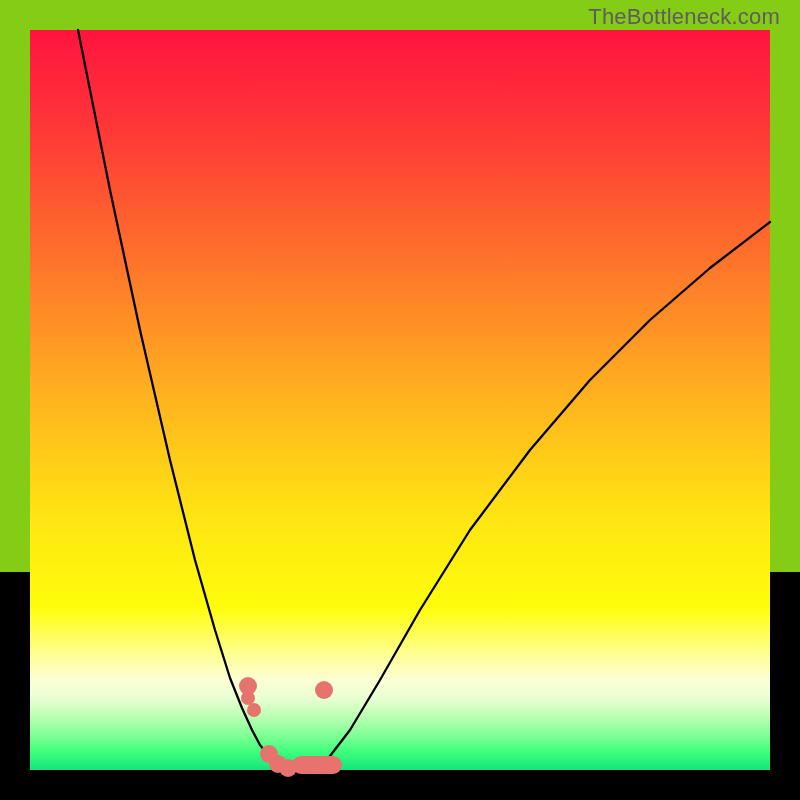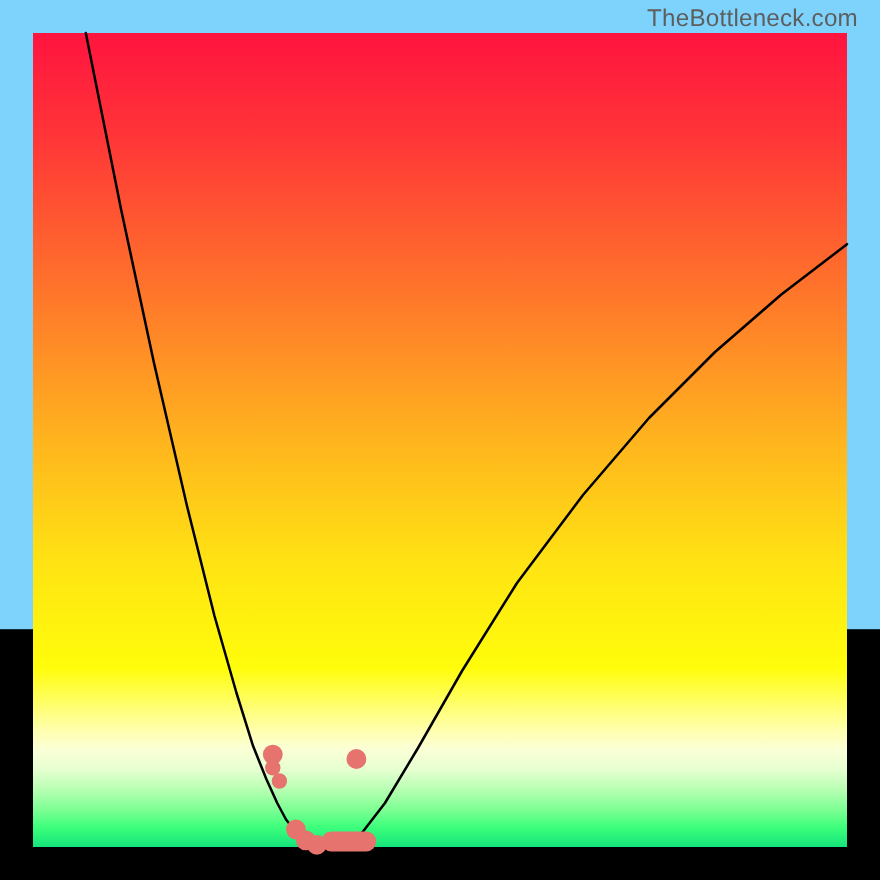--- a/index.html
+++ b/index.html
@@ -10,21 +10,21 @@
     background: #000;
     overflow: hidden;
     font-family: Arial, Helvetica, sans-serif;
   }
   .frame {
     position: absolute;
     left: 0;
     top: 0;
     width: 800px;
     height: 572px;
-    background: #7dd3fc;
+    background: #84cc16;
   }
   .plot {
     position: absolute;
     left: 30px;
     top: 30px;
     width: 740px;
     height: 740px;
   }
   .gradient-bg {
     position: absolute;

